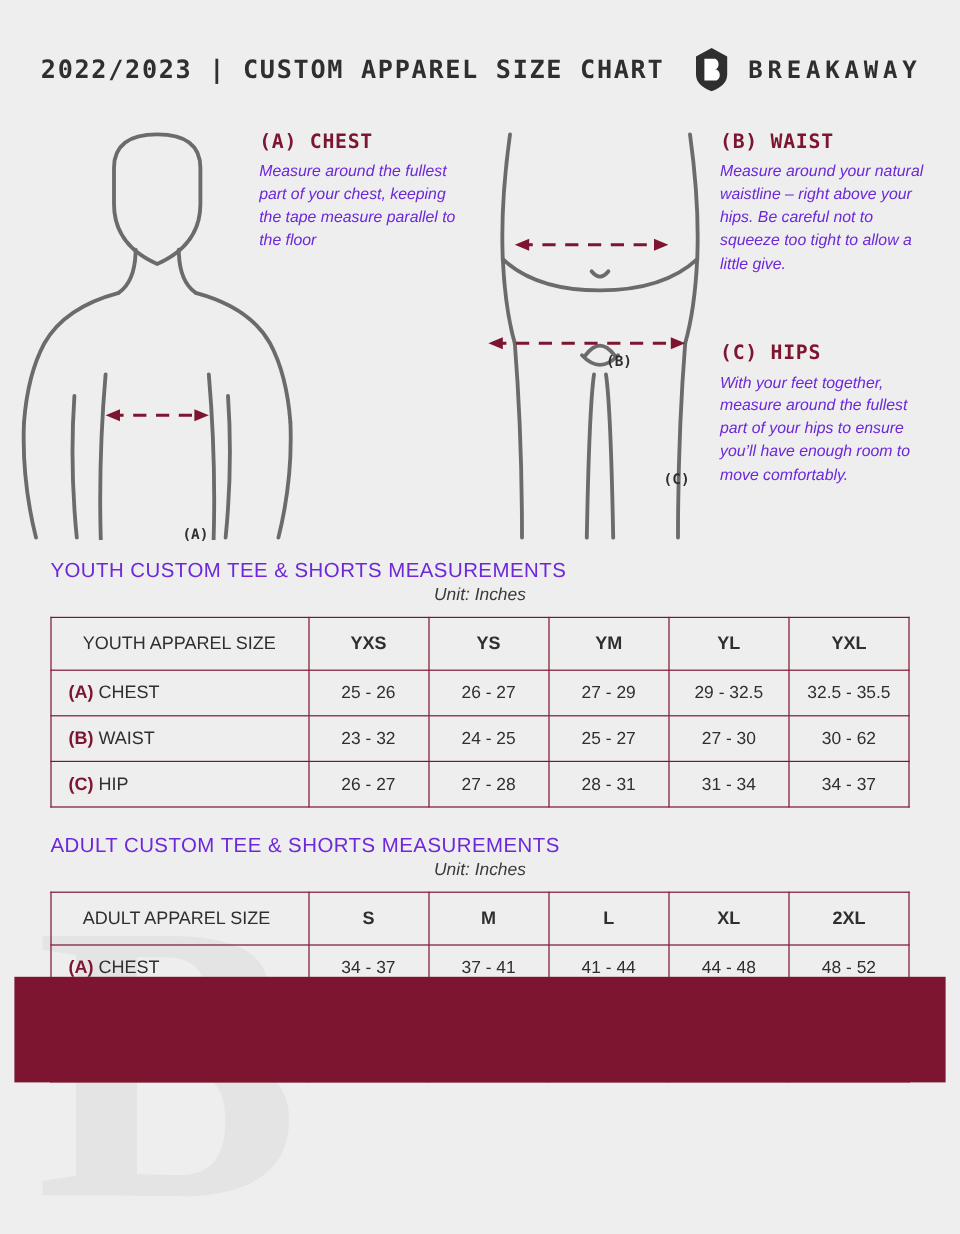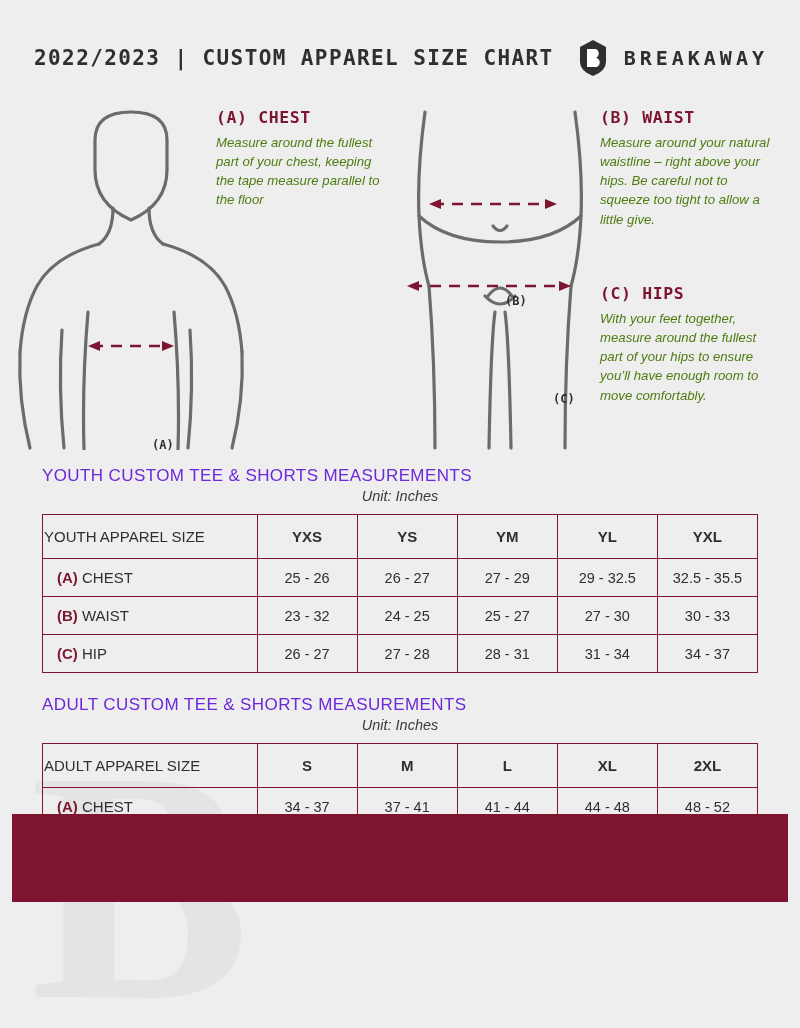--- a/index.html
+++ b/index.html
@@ -76,21 +76,21 @@
     letter-spacing: 0.6px;
     color: #7d1530;
     margin-bottom: 6px;
     white-space: nowrap;
   }
   .note-body {
     font-family: "Liberation Sans", sans-serif;
     font-style: italic;
     font-size: 13.2px;
     line-height: 1.45;
-    color: #4d7c0f;
+    color: #6d28d9;
     max-width: 172px;
   }
   .note-a { left: 216px; top: 8px; }
   .note-b { left: 600px; top: 8px; }
   .note-c { left: 600px; top: 184px; }
 
   .tag {
     position: absolute;
     font-family: "DejaVu Sans Mono", monospace;
     font-weight: bold;
@@ -133,21 +133,21 @@
     font-weight: normal;
     color: #2f2f2f;
   }
   thead th {
     font-weight: bold;
     font-size: 15px;
     height: 44px;
   }
   thead th.rowhead {
     text-align: left;
-    padding-left: 1px;
+    padding-left: 26px;
     font-weight: normal;
     font-size: 15px;
   }
   tbody td.rowhead {
     text-align: left;
     padding-left: 14px;
     font-size: 15px;
   }
   tbody td.rowhead .lbl { color: #7d1530; font-weight: bold; }
   col.c0 { width: 30%; }
@@ -320,21 +320,21 @@
         </tr>
         <tr>
           <td class="rowhead">
             <span class="lbl">(B)</span>
             <span>WAIST</span>
           </td>
           <td>23 - 32</td>
           <td>24 - 25</td>
           <td>25 - 27</td>
           <td>27 - 30</td>
-          <td>30 - 33</td>
+          <td>30 - 62</td>
         </tr>
         <tr>
           <td class="rowhead">
             <span class="lbl">(C)</span>
             <span>HIP</span>
           </td>
           <td>26 - 27</td>
           <td>27 - 28</td>
           <td>28 - 31</td>
           <td>31 - 34</td>

